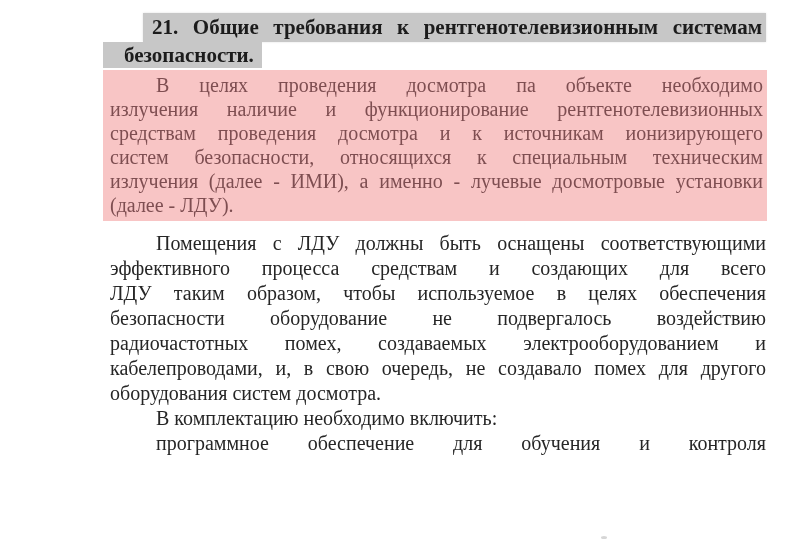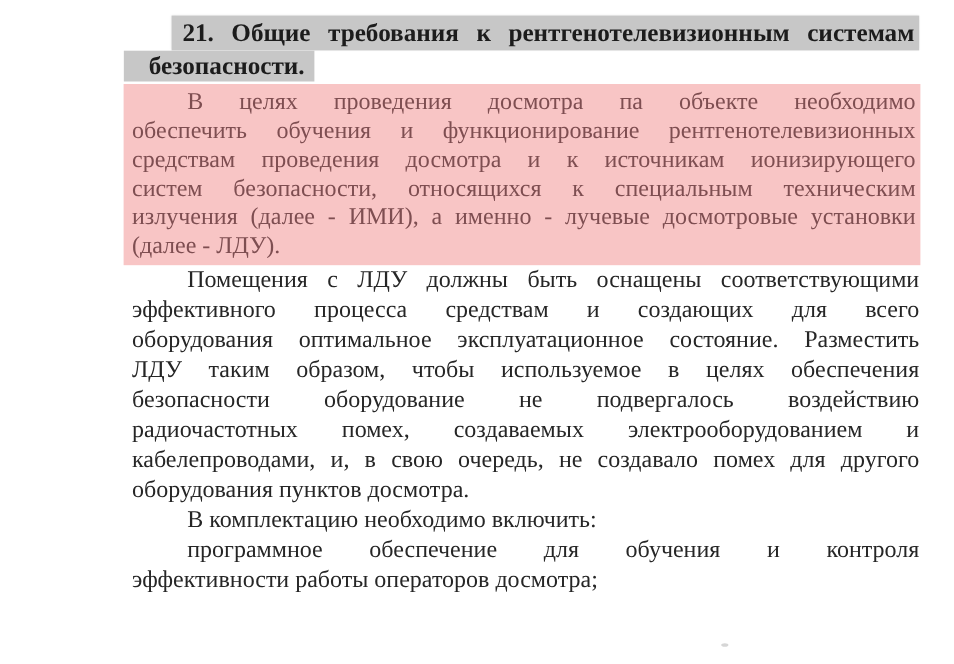--- a/index.html
+++ b/index.html
@@ -68,21 +68,21 @@
     width: 653px;
     background: var(--hl-pink, #f8c5c5);
     color: var(--pink-ink, #7e4e51);
     padding: 3px 4px 4px 7px;
   }
   .pinkblock .line {
     line-height: 24px;
   }
   
   .para {
-    margin-top: 0;
+    margin-top: 10px;
   }
   .scan-speck {
     position: absolute;
     left: 601px;
     top: 536px;
     width: 6px;
     height: 3px;
     border-radius: 50%;
     background: #d6d6d6;
   }
@@ -93,43 +93,41 @@
 <div class="page" style="--page-bg: #ffffff; --hl-gray: #c7c7c7; --head-ink: #1c1c1c; --body-ink: #262626; --hl-pink: #f8c5c5; --pink-ink: #7e4e51;">
   <div class="doc">
 
     <div class="heading">
       <div class="line j hl1">21. Общие требования к рентгенотелевизионным системам</div>
       <div class="line last hl2"><span class="mark">безопасности.</span></div>
     </div>
 
     <div class="pinkblock">
       <div class="line j indent">В целях проведения досмотра па объекте необходимо</div>
-      <div class="line j">обеспечить обучения и функционирование рентгенотелевизионных</div>
+      <div class="line j">излучения наличие и функционирование рентгенотелевизионных</div>
       <div class="line j">средствам проведения досмотра и к источникам ионизирующего</div>
       <div class="line j">систем безопасности, относящихся к специальным техническим</div>
       <div class="line j">излучения (далее - ИМИ), а именно - лучевые досмотровые установки</div>
       <div class="line last">(далее - ЛДУ).</div>
     </div>
 
     <div class="para">
       <div class="line j indent">Помещения с ЛДУ должны быть оснащены соответствующими</div>
       <div class="line j">эффективного процесса средствам и создающих для всего</div>
-      <div class="line j">оборудования оптимальное эксплуатационное состояние. Разместить</div>
       <div class="line j">ЛДУ таким образом, чтобы используемое в целях обеспечения</div>
       <div class="line j">безопасности оборудование не подвергалось воздействию</div>
       <div class="line j">радиочастотных помех, создаваемых электрооборудованием и</div>
       <div class="line j">кабелепроводами, и, в свою очередь, не создавало помех для другого</div>
-      <div class="line last">оборудования пунктов досмотра.</div>
+      <div class="line last">оборудования систем досмотра.</div>
     </div>
 
     <div>
       <div class="line last indent">В комплектацию необходимо включить:</div>
     </div>
 
     <div>
       <div class="line j indent">программное обеспечение для обучения и контроля</div>
-      <div class="line last">эффективности работы операторов досмотра;</div>
     </div>
 
   </div>
 
   <div class="scan-speck"></div>
 </div>
 
 </body></html>

